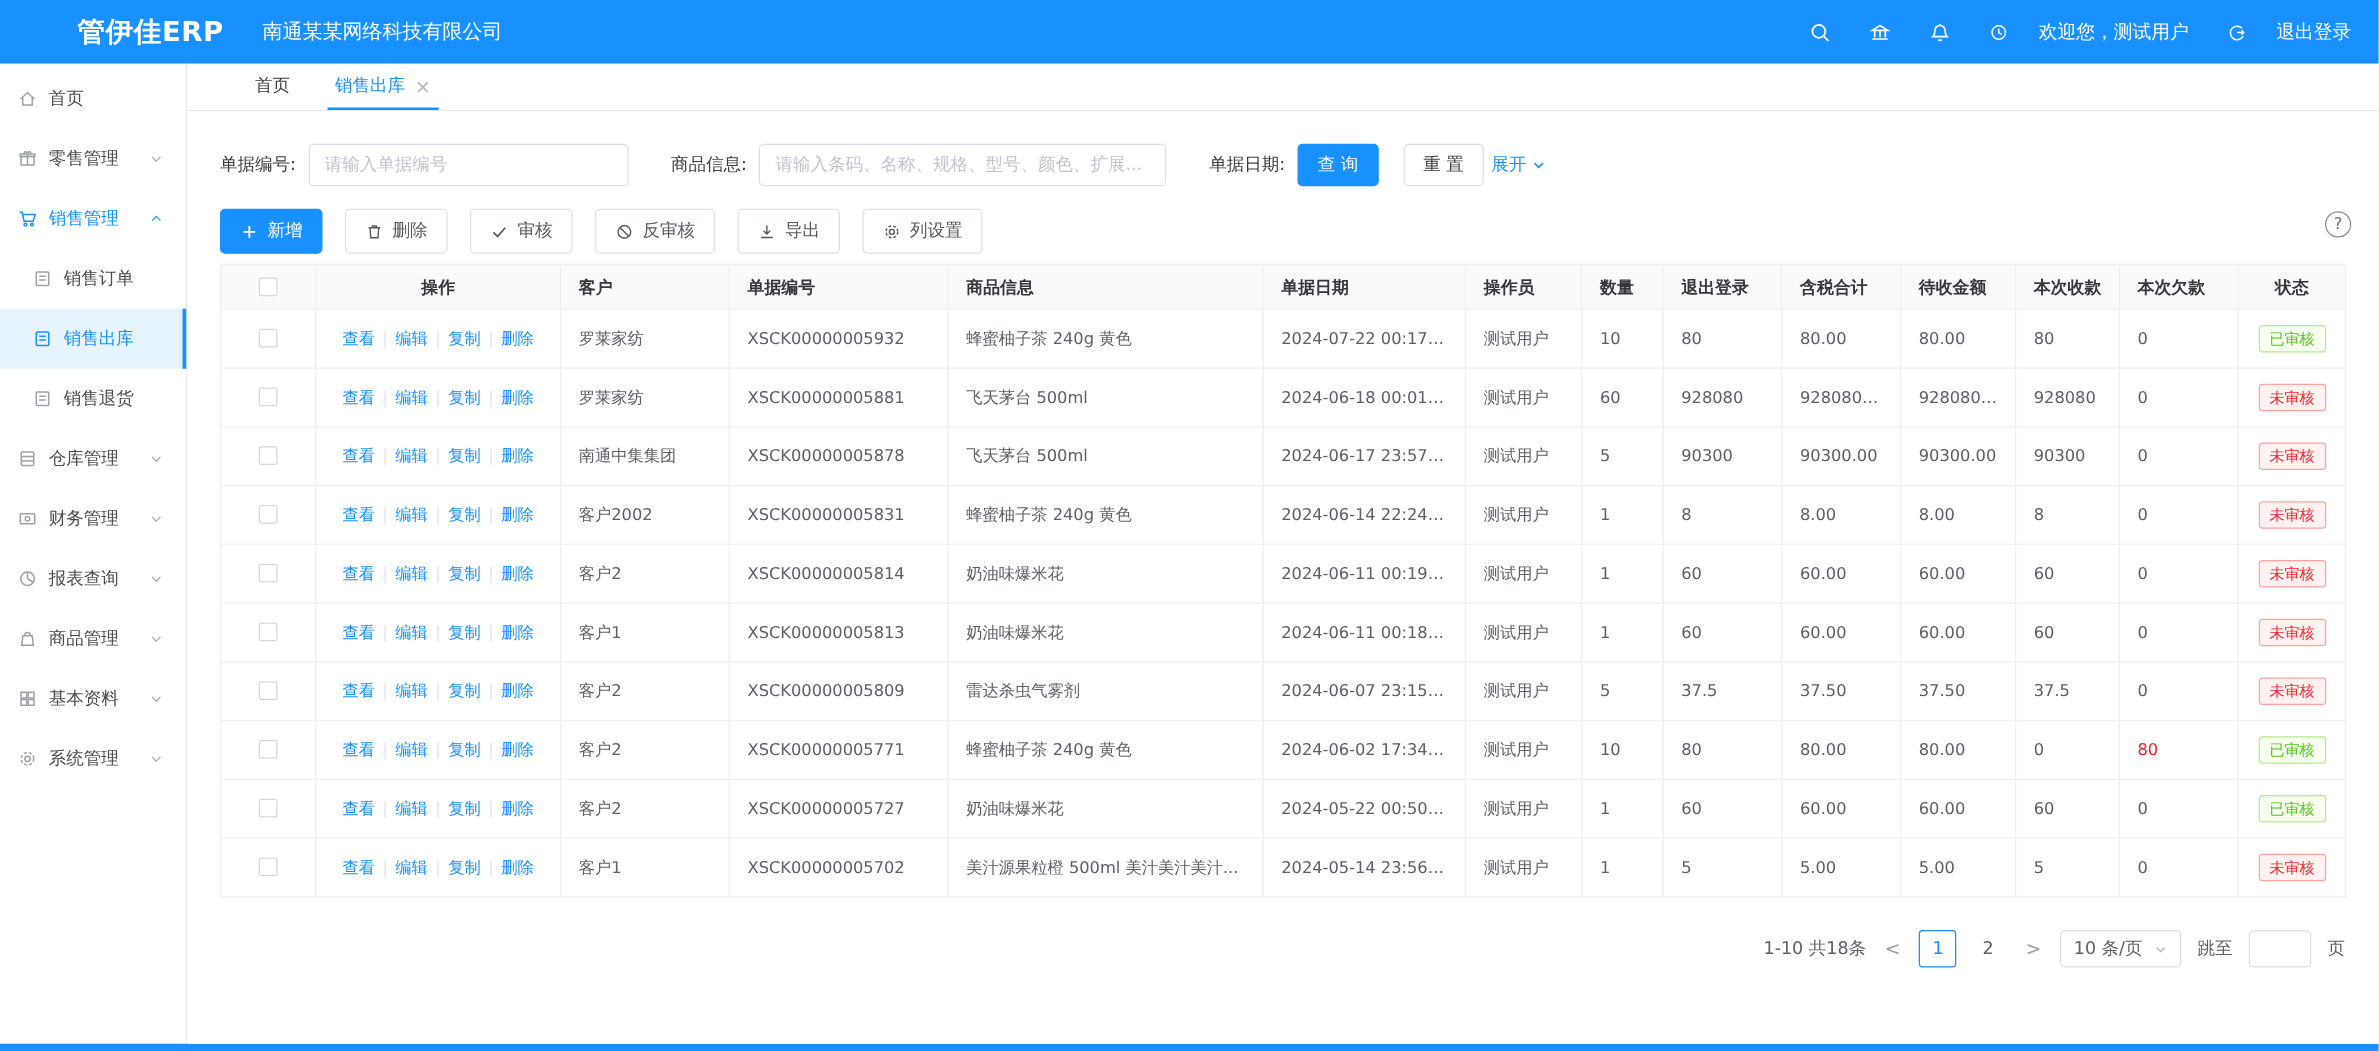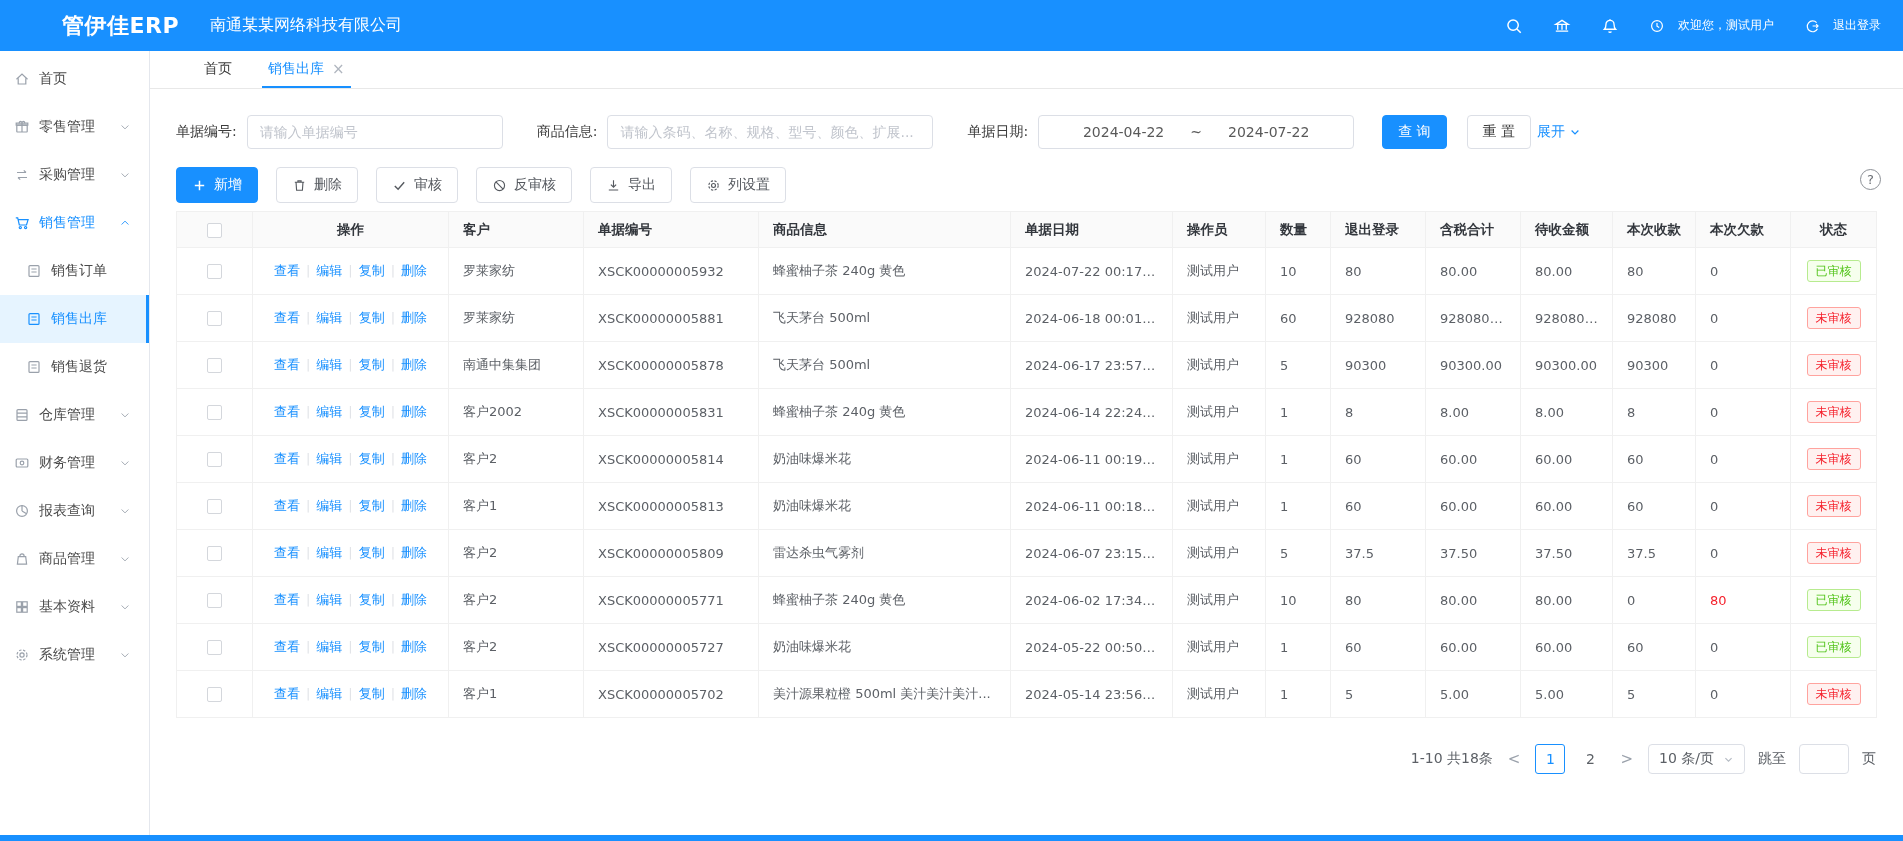--- a/index.html
+++ b/index.html
@@ -7,21 +7,21 @@
     font-family:"DejaVu Sans","Liberation Sans",sans-serif; background:#fff; }
   .page { width:1903px; height:841px; display:flex; flex-direction:column; }
 
   
   header { height:51px; background:#1890ff; display:flex; align-items:center; color:#fff; flex:0 0 51px;padding-left:44px; }
   .logo { width:150px; padding-left:18px; font-size:22px; font-weight:bold; letter-spacing:.5px; white-space:nowrap; }
   .company { font-size:16px; margin-left:16px; }
   .hspacer { flex:1; }
   .hicon { display:flex; align-items:center; margin-right:30px; cursor:pointer; }
   .hicon svg { width:18px; height:18px; }
-  .huser,.hlogout { display:flex; align-items:center; gap:13px; font-size:12px; margin-right:30px; cursor:pointer; white-space:nowrap; }
+  .huser,.hlogout { display:flex; align-items:center; gap:24px; font-size:15px; margin-right:30px; cursor:pointer; white-space:nowrap; }
   .huser svg,.hlogout svg { width:17px; height:17px; }
   .hlogout { margin-right:22px; }
 
   
   .main { flex:1; display:flex; min-height:0; }
   aside { width:150px; flex:0 0 150px; border-right:1px solid #e4e7ed; padding-top:4px; background:#fff; }
   .side-item,.sub-item { height:48px; display:flex; align-items:center; padding:0 18px 0 14px;
     font-size:14px; color:#4a4a4a; cursor:pointer; white-space:nowrap; }
   .sub-item { padding-left:26px; }
   .icn { display:inline-flex; color:#9aa1ab; }
@@ -174,33 +174,20 @@
               <path d="M5.5 4.2c-.8-1.8 1.7-2.6 2.5-.6.8-2 3.3-1.2 2.5.6"></path>
             </svg>
           </span>
           <span class="slabel">零售管理</span>
           <span class="icn chev">
             <svg viewBox="0 0 16 16" fill="none" stroke="currentColor" stroke-width="1.2">
               <path d="M3.5 6 8 10.5 12.5 6"></path>
             </svg>
           </span>
         </div>
-        <div class="side-item">
-          <span class="icn">
-            <svg viewBox="0 0 16 16" fill="none" stroke="currentColor" stroke-width="1.2">
-              <path d="M3 5.5h9M12 5.5 9.8 3.3M13 10.5H4M4 10.5l2.2 2.2"></path>
-            </svg>
-          </span>
-          <span class="slabel">采购管理</span>
-          <span class="icn chev">
-            <svg viewBox="0 0 16 16" fill="none" stroke="currentColor" stroke-width="1.2">
-              <path d="M3.5 6 8 10.5 12.5 6"></path>
-            </svg>
-          </span>
-        </div>
         <div class="side-item act">
           <span class="icn">
             <svg viewBox="0 0 16 16" fill="none" stroke="currentColor" stroke-width="1.2">
               <path d="M1.8 2.8h1.9l1.6 7.2h7.2l1.6-5.4H4.3"></path>
               <circle cx="6.3" cy="12.6" r="1.1"></circle>
               <circle cx="11.6" cy="12.6" r="1.1"></circle>
             </svg>
           </span>
           <span class="slabel">销售管理</span>
           <span class="icn chev">
@@ -336,25 +323,20 @@
         </div>
 
       <div class="panel">
 
         <div class="filters">
           <span class="flabel">单据编号:</span>
           <input class="tinput in-billno" placeholder="请输入单据编号" style="">
           <span class="flabel">商品信息:</span>
           <input class="tinput in-product" placeholder="请输入条码、名称、规格、型号、颜色、扩展..." style="">
           <span class="flabel">单据日期:</span>
-          <span class="datebox">
-            <span>2024-04-22</span>
-            <span>~</span>
-            <span>2024-07-22</span>
-          </span>
           <button class="btn primary">查 询</button>
           <button class="btn">重 置</button>
           <span class="expand">
             <span>展开</span>
             <span class="icn" style="color:#1890ff">
                 <svg viewBox="0 0 16 16" fill="none" stroke="currentColor" stroke-width="1.6">
                   <path d="M3.5 6 8 10.5 12.5 6"></path>
                 </svg>
               </span>
           </span>

